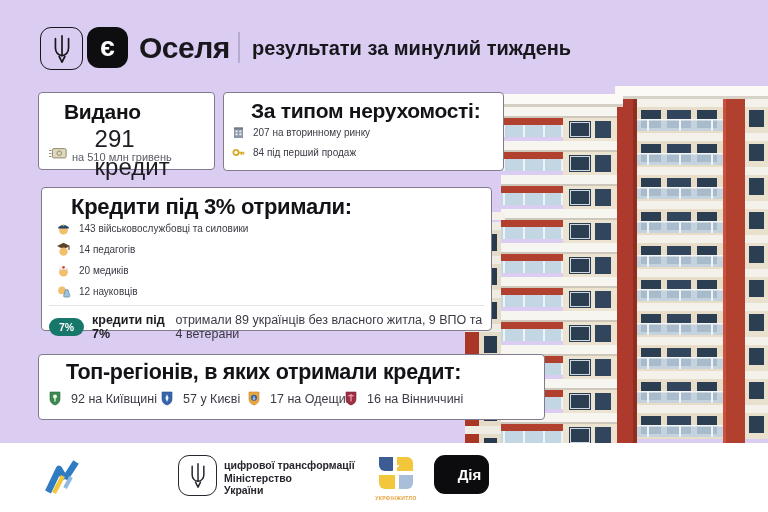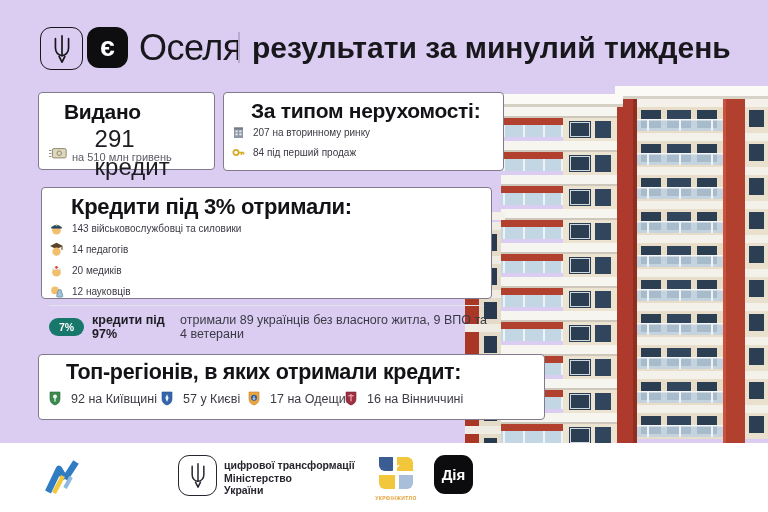--- a/index.html
+++ b/index.html
@@ -5,65 +5,65 @@
   html,body{margin:0;padding:0;}
   .canvas{position:relative;width:768px;height:512px;background:#dbccf2;overflow:hidden;
           font-family:"Liberation Sans",sans-serif;color:#17171c;}
   .abs{position:absolute;}
 
   
   .tryzub-box{left:40px;top:27px;width:41px;height:41px;border:1.5px solid #17171c;border-radius:11px;
               display:flex;align-items:center;justify-content:center;}
   .app-icon{left:87px;top:27px;width:41px;height:41px;background:#0e0e11;border-radius:12px;
             display:flex;align-items:center;justify-content:center;color:#fff;font-size:27px;font-weight:700;}
-  .page-title{left:139px;top:27px;height:41px;line-height:41px;font-size:36px;font-weight:400;letter-spacing:-0.5px;}
+  .page-title{left:139px;top:27px;height:41px;line-height:41px;font-size:30px;font-weight:700;letter-spacing:-0.5px;}
   .title-sep{left:238px;top:32px;width:2px;height:31px;background:#b7abd4;}
-  .page-subtitle{left:252px;top:27px;height:41px;line-height:42px;font-size:30px;font-weight:600;}
+  .page-subtitle{left:252px;top:27px;height:41px;line-height:42px;font-size:20px;font-weight:600;}
 
   
   .card{position:absolute;background:#ffffff;border:1px solid #817b8d;border-radius:4px;box-sizing:border-box;}
   .card-title{font-weight:800;font-size:21px;letter-spacing:-0.3px;color:#121217;}
   .row{display:flex;align-items:center;gap:8px;}
   .item-text{font-size:10px;color:#3a3a44;}
 
   .card-issued{left:38px;top:92px;width:177px;height:78px;}
   .issued-title{position:absolute;left:25px;top:7px;}
   .issued-row{position:absolute;left:9px;top:32px;gap:27px;}
   .issued-value{font-size:24px;font-weight:500;color:#1c1c22;}
   .issued-note{position:absolute;left:33px;top:58px;font-size:11px;color:#5b5b66;text-align:right;}
 
   .card-property{left:223px;top:92px;width:281px;height:79px;}
   .property-title{position:absolute;left:27px;top:6px;}
   .property-item1{position:absolute;left:8px;top:33px;}
   .property-item2{position:absolute;left:8px;top:53px;}
 
-  .card-rate3{left:41px;top:187px;width:451px;height:112px;}
+  .card-rate3{left:41px;top:187px;width:451px;height:144px;}
   .rate3-title{position:absolute;left:29px;top:6px;font-size:22px;}
-  .rate3-item{position:absolute;left:7px;}
+  .rate3-item{position:absolute;left:14px;}
   .rate3-divider{position:absolute;left:7px;right:7px;top:117px;height:1px;background:#e5e3ea;}
   .rate7-row{position:absolute;left:7px;top:125px;display:flex;align-items:center;}
   .rate7-badge{min-width:35px;height:18px;background:#17776b;border-radius:10px;color:#fff;
                font-size:10.5px;font-weight:700;display:flex;align-items:center;justify-content:center;}
   .rate7-bold{font-size:12.5px;font-weight:800;margin-left:8px;color:#1c1c22;}
   .rate7-rest{font-size:12.5px;color:#3a3a44;margin-left:4px;}
 
   .card-regions{left:38px;top:354px;width:507px;height:66px;}
   .regions-title{position:absolute;left:27px;top:5px;font-size:21.5px;}
   .region-item{position:absolute;top:36px;display:flex;align-items:center;gap:10px;}
   .region-item .item-text{font-size:12.5px;}
 
   
   .footer{left:0;top:443px;width:768px;height:69px;background:#ffffff;}
   .digi-box{left:178px;top:455px;width:37px;height:39px;border:1.5px solid #26262e;border-radius:11px;
             display:flex;align-items:center;justify-content:center;}
   .digi-text{left:224px;top:459px;font-size:10.5px;font-weight:600;color:#26262e;line-height:12.5px;}
   .ukrfin{left:374px;top:454px;width:44px;text-align:center;}
   .ukrfin-label{font-size:5px;font-weight:700;color:#e5a23a;letter-spacing:0.4px;display:block;margin-top:1px;}
   .diia-box{left:434px;top:455px;width:39px;height:39px;background:#0c0c0e;border-radius:11px;
-            display:flex;align-items:center;justify-content:center;color:#fff;font-size:15px;font-weight:700;}
+            display:flex;align-items:center;justify-content:center;color:#fff;font-size:15px;font-weight:700;padding-left:16px;}
 </style>
 </head>
 <body>
 
 <div class="canvas">
 
   <svg class="abs" style="left:465px;top:86px;" width="303" height="357" viewBox="0 0 303 357">
     <defs>
       <g id="flL">
         <rect x="0" y="0" width="36" height="8" fill="#efece4"></rect>
@@ -242,21 +242,21 @@
         <circle cx="5.6" cy="6" r="3.6" fill="#f2bf6e"></circle>
         <path d="M8.8 5.4 h2.4 l1.6 5.4 a1.1 1.1 0 0 1 -1.05 1.4 h-3.5 a1.1 1.1 0 0 1 -1.05 -1.4 Z" fill="#9fc3da" stroke="#5c87a3" stroke-width="0.7"></path>
       </svg>
       <span class="item-text">12 науковців</span>
     </div>
 
     <div class="rate3-divider"></div>
 
     <div class="rate7-row">
       <span class="rate7-badge">7%</span>
-      <span class="rate7-bold">кредити під 97%</span>
+      <span class="rate7-bold">кредити під 7%</span>
       <span class="rate7-rest">отримали 89 українців без власного житла, 9 ВПО та 4 ветерани</span>
     </div>
   </div>
 
   <div class="card card-regions">
     <div class="card-title regions-title">Топ-регіонів, в яких отримали кредит:</div>
 
     <div class="region-item" style="left:10px;">
       <svg width="12" height="15" viewBox="0 0 12 15">
         <path d="M1 1 H11 V8 C11 11.5 8.5 13.3 6 14 C3.5 13.3 1 11.5 1 8 Z" fill="#3c8a50" stroke="#2c6a3c" stroke-width="0.6"></path>

